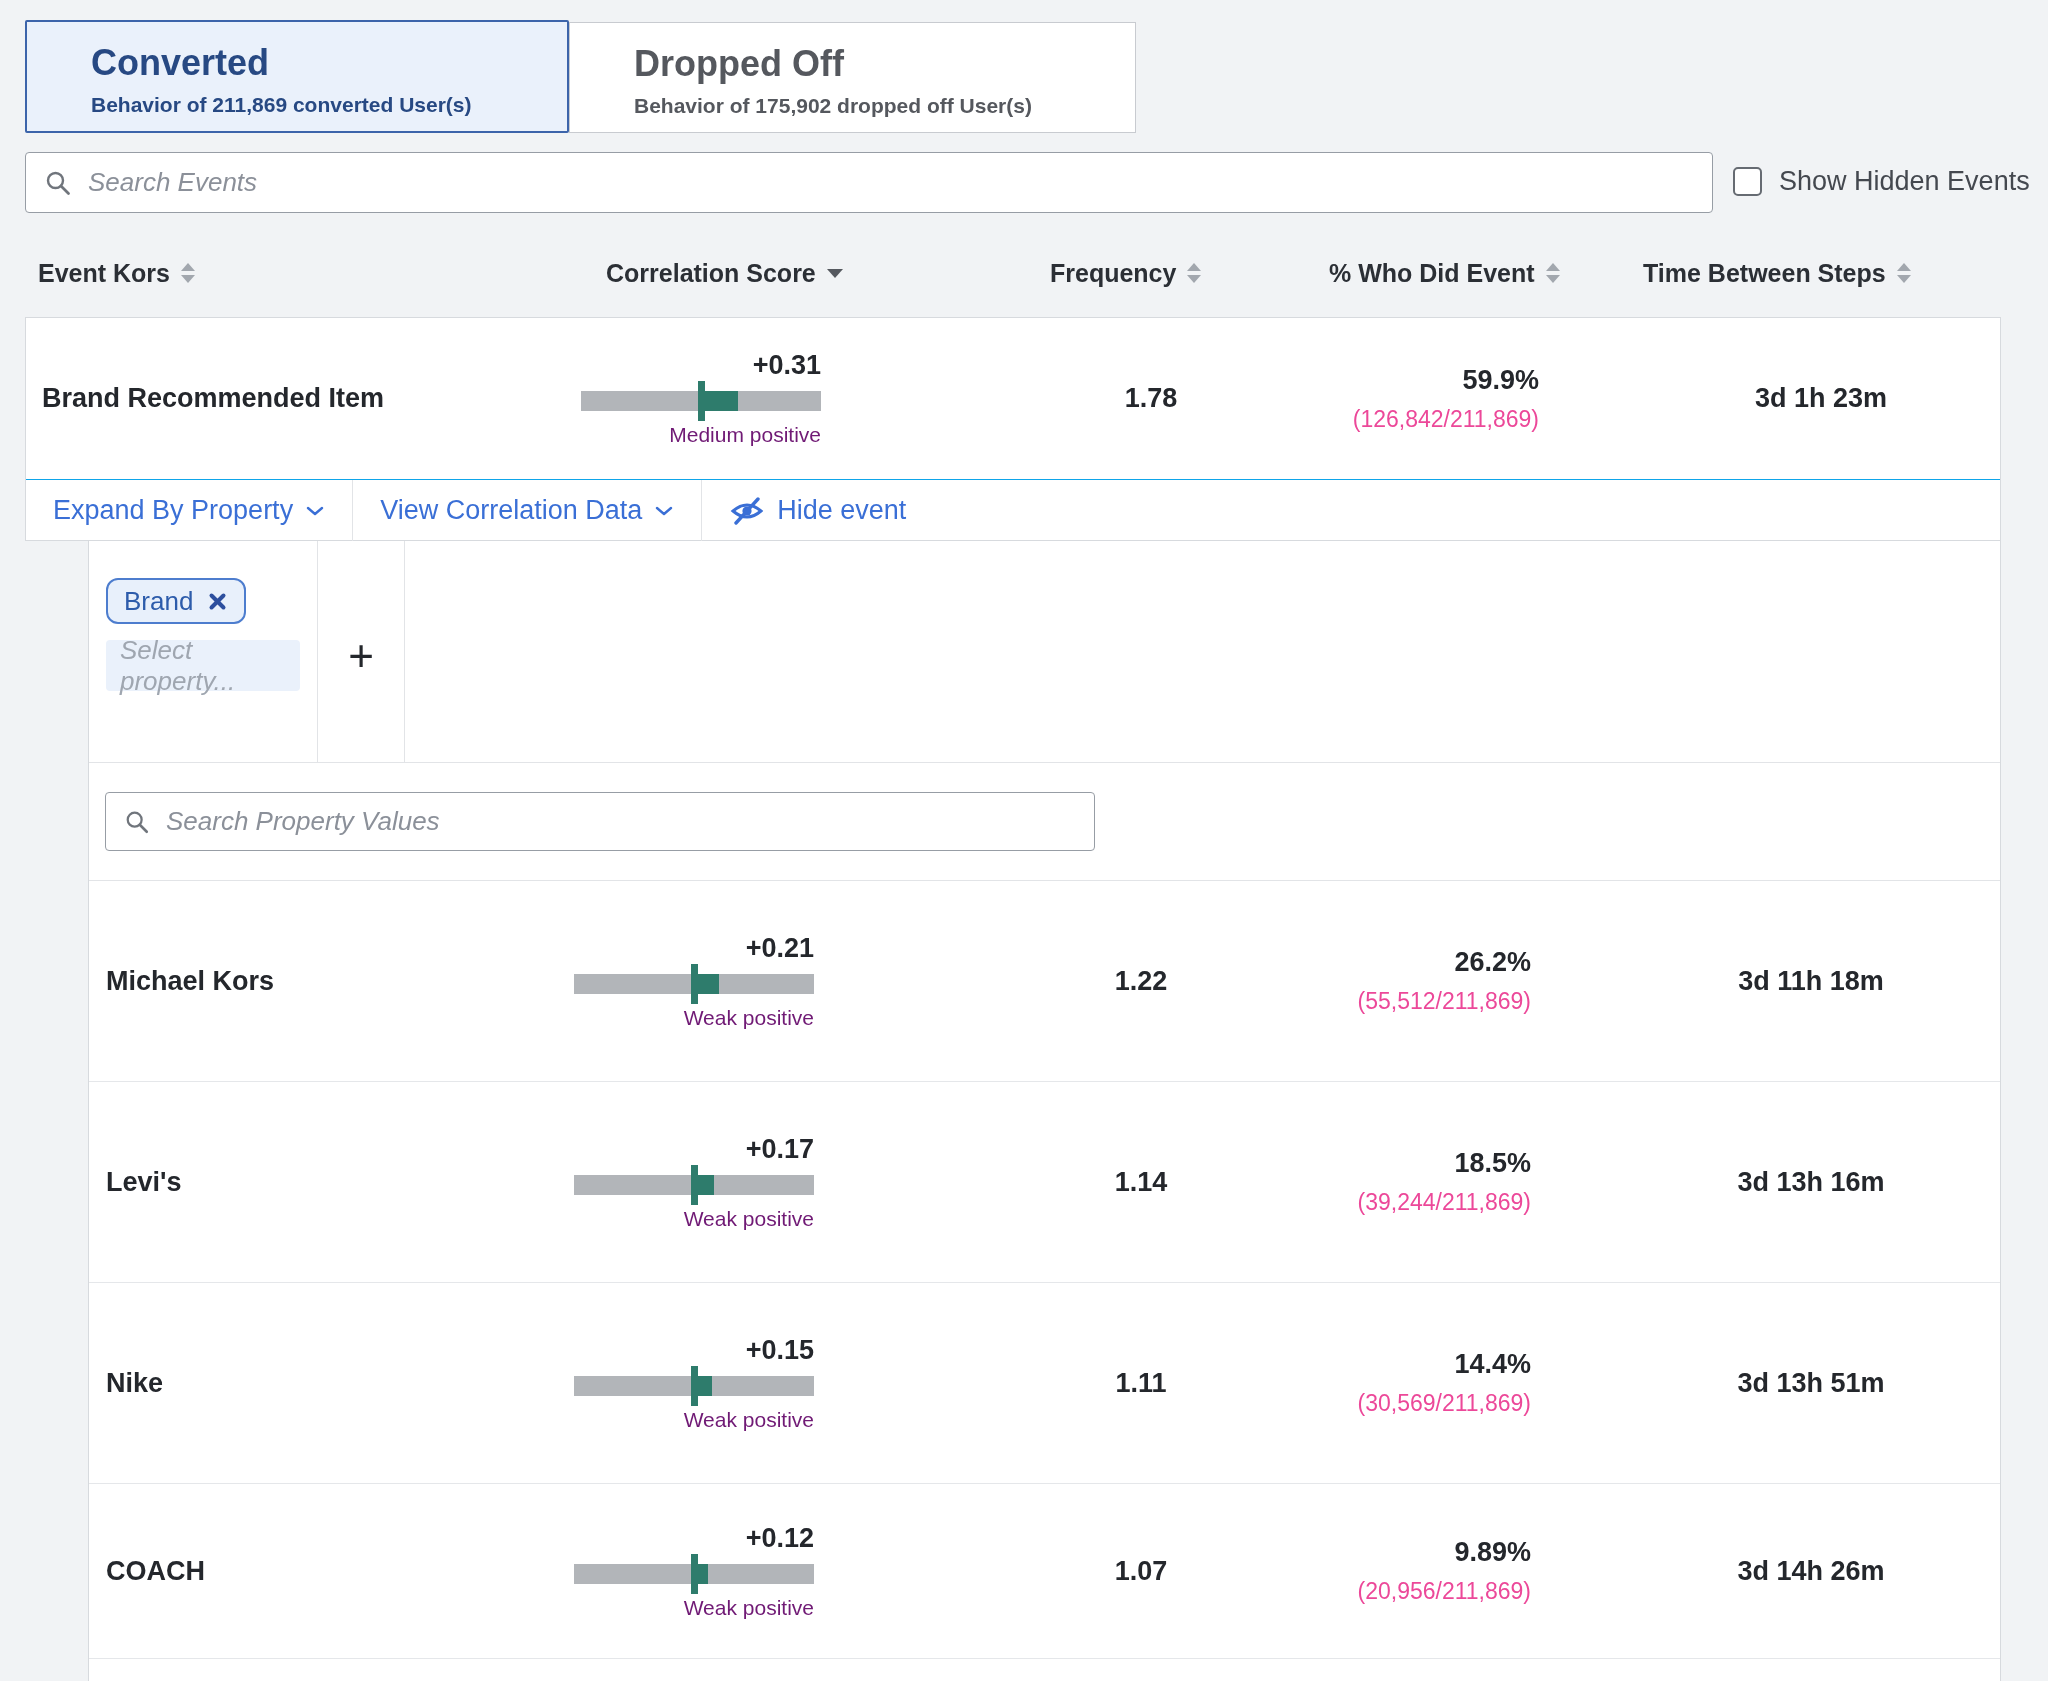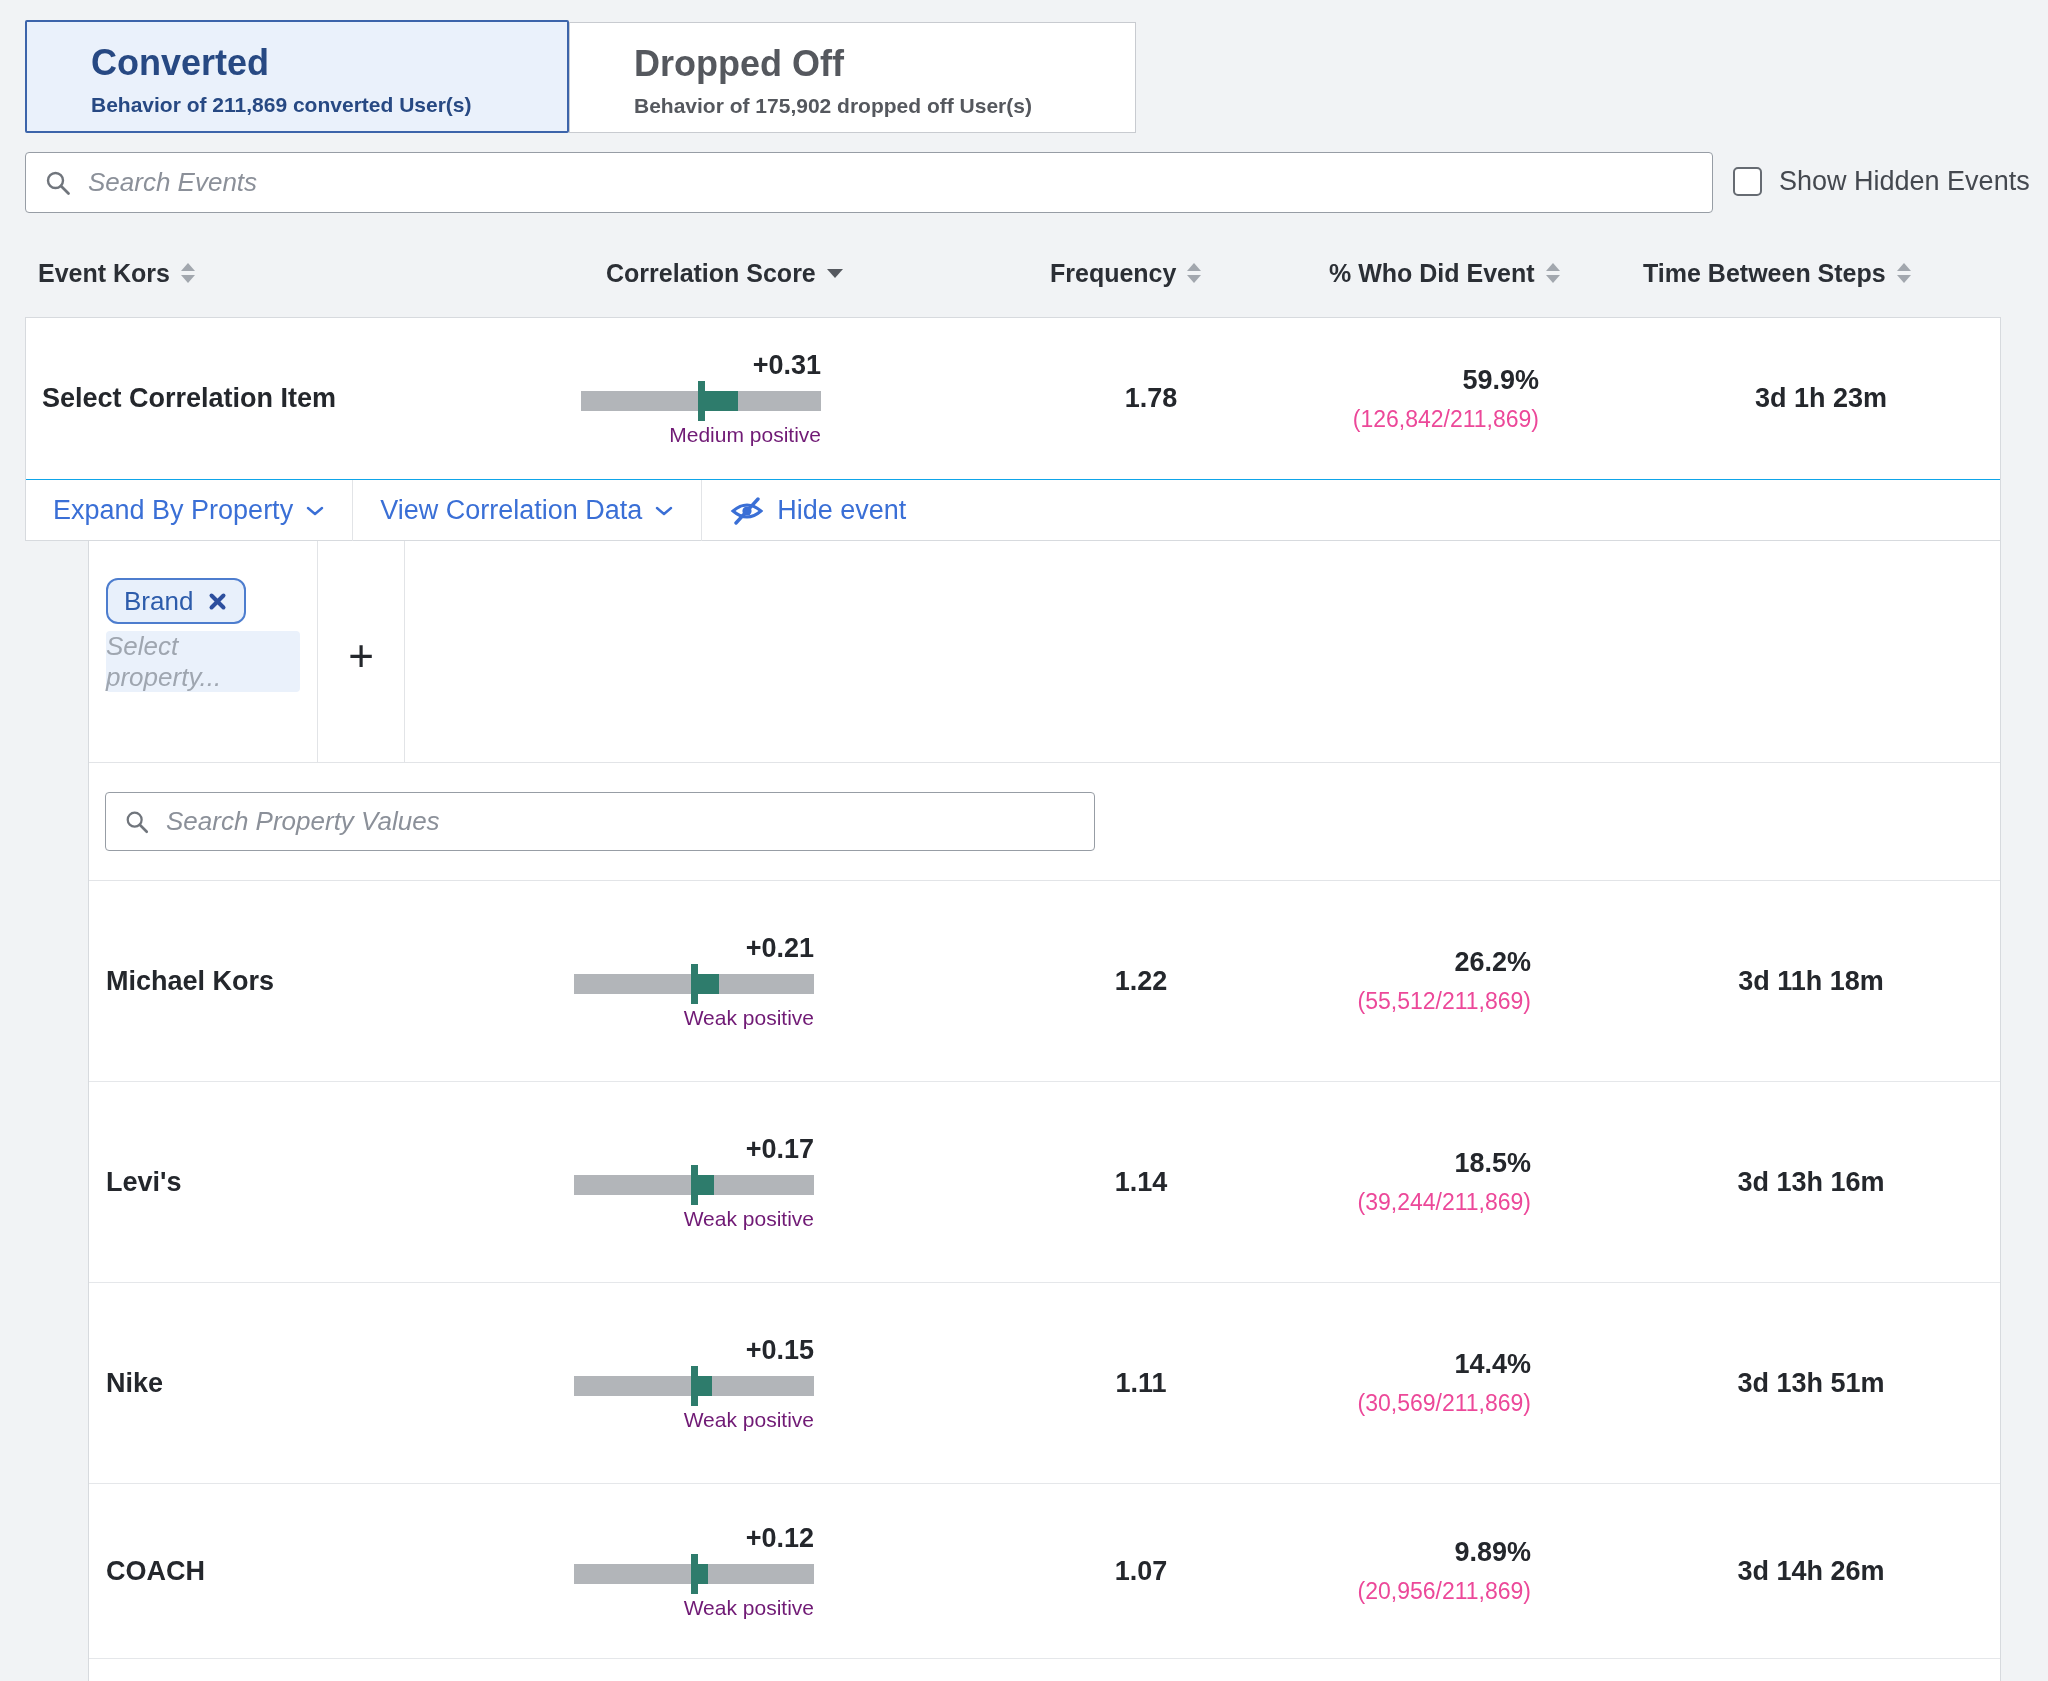--- a/index.html
+++ b/index.html
@@ -112,24 +112,24 @@
   .chip-cell { width:229px; border-right:1px solid #e2e4e7; padding:37px 0 0 17px; }
   .plus-cell { width:87px; border-right:1px solid #e2e4e7; text-align:center; }
   .plus-glyph { font-size:44px; font-weight:400; color:#24272c; line-height:1; margin-top:93px; display:inline-block; cursor:pointer; }
   .chip {
     display:inline-flex; align-items:center; gap:14px;
     height:46px; padding:0 16px;
     background:#e8f0fb; border:2px solid #4d7dce; border-radius:12px;
     font-size:26px; color:#2d5cab; cursor:pointer;
   }
   .chip-select {
-    margin-top:7px; width:194px; height:61px;
+    margin-top:16px; width:194px; height:51px;
     background:#eaf1fb; border-radius:4px;
     font-size:26px; font-style:italic; color:#9fa6b0;
-    display:flex; align-items:center; cursor:text;
+    display:flex; align-items:center; padding-left:14px; cursor:text;
   }
 
   .value-search-area { height:118px; border-bottom:1px solid #e2e4e7; position:relative; }
   #search-values { left:16px; top:29px; width:990px; height:59px; }
 
   
   .prow { position:relative; height:201px; border-bottom:1px solid #e5e7ea; background:#fff; }
   .prow--last { height:175px; }
   .prow .cell-name { left:17px; }
   .prow .cell-corr { left:485px; width:240px; }
@@ -196,21 +196,21 @@
   <span class="col-head-label">Time Between Steps</span>
   <span class="sort-both">
       <span class="tri-up"></span>
       <span class="tri-down"></span>
     </span>
 </div>
 
 <div class="main-card abs">
   <div class="main-row">
     <div class="cell cell-name">
-      <div class="ev-name">Select Correlation Item</div>
+      <div class="ev-name">Brand Recommended Item</div>
     </div>
     <div class="cell cell-corr">
       <div class="corr-value">+0.31</div>
       <div class="corr-bar">
         <div class="corr-seg" style="width: 37px;"></div>
         <div class="corr-tick"></div>
       </div>
       <div class="corr-strength">Medium positive</div>
     </div>
     <div class="cell cell-freq">

